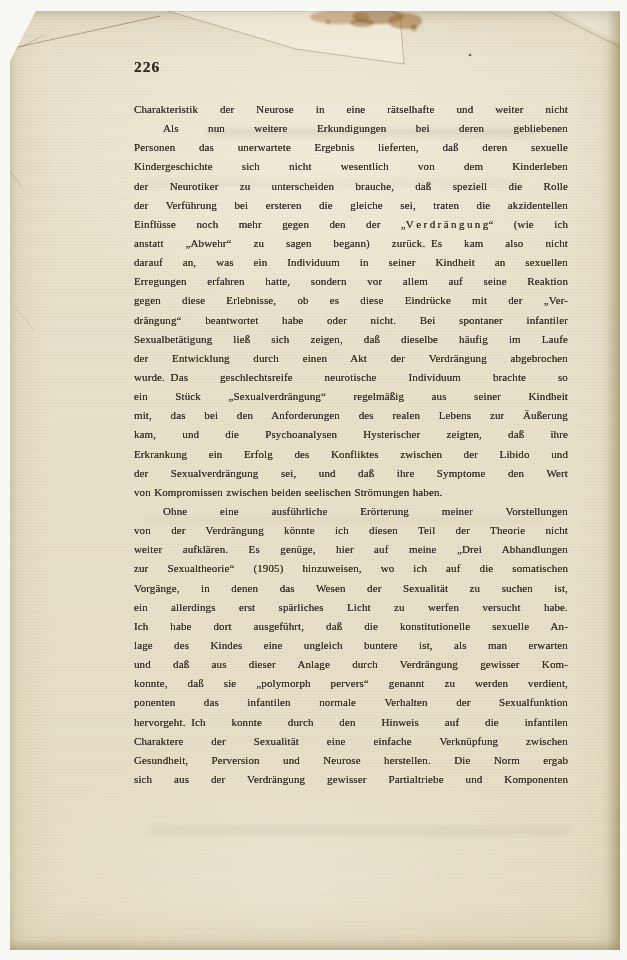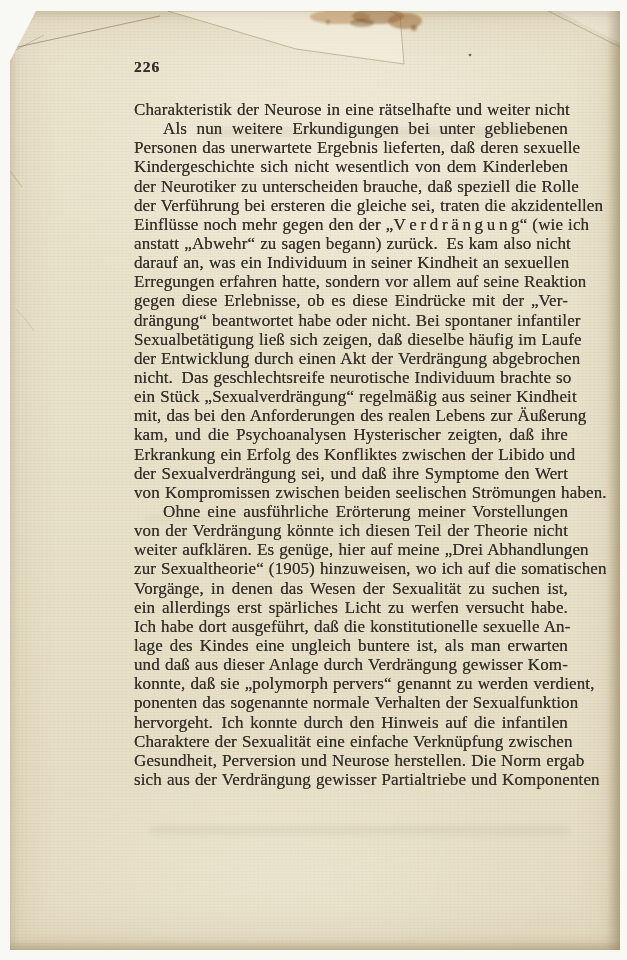--- a/index.html
+++ b/index.html
@@ -40,21 +40,21 @@
     background:linear-gradient(to bottom, rgba(140,118,76,0), rgba(140,118,76,0.18));
   }
   .pagenum{
     position:absolute;left:124px;top:47px;
     font-size:15.5px;font-weight:600;letter-spacing:1px;
     color:var(--ink);
     text-shadow:0 0 0.4px rgba(52,48,42,0.85);
   }
   .textblock{
     position:absolute;left:124px;top:89px;width:434px;
-    font-size:17px;line-height:19.15px;
+    font-size:11px;line-height:19.15px;
     letter-spacing:0.12px;word-spacing:0.04em;
     text-shadow:0 0 0.38px rgba(52,48,42,0.85);
   }
   .line{
     white-space:nowrap;
     text-align:justify;
     text-align-last:justify;
     height:19.15px;
   }
   .line.indent{padding-left:29px;}
@@ -108,53 +108,53 @@
   <div class="smudge s3"></div>
   <div class="smudge s4"></div>
 
   <div class="pagenum">226</div>
 
   <div class="textblock">
       <div>
         <div class="line">Charakteristik der Neurose in eine rätselhafte und weiter nicht</div>
       </div>
       <div>
-        <div class="line indent">Als nun weitere Erkundigungen bei unter gebliebenen</div>
+        <div class="line indent">Als nun weitere Erkundigungen bei deren gebliebenen</div>
         <div class="line">Personen das unerwartete Ergebnis lieferten, daß deren sexuelle</div>
         <div class="line">Kindergeschichte sich nicht wesentlich von dem Kinderleben</div>
         <div class="line">der Neurotiker zu unterscheiden brauche, daß speziell die Rolle</div>
         <div class="line">der Verführung bei ersteren die gleiche sei, traten die akzidentellen</div>
         <div class="line">Einflüsse noch mehr gegen den der „V e r d r ä n g u n g“ (wie ich</div>
         <div class="line">anstatt „Abwehr“ zu sagen begann) zurück. Es kam also nicht</div>
         <div class="line">darauf an, was ein Individuum in seiner Kindheit an sexuellen</div>
         <div class="line">Erregungen erfahren hatte, sondern vor allem auf seine Reaktion</div>
         <div class="line">gegen diese Erlebnisse, ob es diese Eindrücke mit der „Ver-</div>
         <div class="line">drängung“ beantwortet habe oder nicht. Bei spontaner infantiler</div>
         <div class="line">Sexualbetätigung ließ sich zeigen, daß dieselbe häufig im Laufe</div>
         <div class="line">der Entwicklung durch einen Akt der Verdrängung abgebrochen</div>
-        <div class="line">nicht. Das geschlechtsreife neurotische Individuum brachte so</div>
+        <div class="line">wurde. Das geschlechtsreife neurotische Individuum brachte so</div>
         <div class="line">ein Stück „Sexualverdrängung“ regelmäßig aus seiner Kindheit</div>
         <div class="line">mit, das bei den Anforderungen des realen Lebens zur Äußerung</div>
         <div class="line">kam, und die Psychoanalysen Hysterischer zeigten, daß ihre</div>
         <div class="line">Erkrankung ein Erfolg des Konfliktes zwischen der Libido und</div>
         <div class="line">der Sexualverdrängung sei, und daß ihre Symptome den Wert</div>
         <div class="line endline">von Kompromissen zwischen beiden seelischen Strömungen haben.</div>
       </div>
       <div>
         <div class="line indent">Ohne eine ausführliche Erörterung meiner Vorstellungen</div>
         <div class="line">von der Verdrängung könnte ich diesen Teil der Theorie nicht</div>
         <div class="line">weiter aufklären. Es genüge, hier auf meine „Drei Abhandlungen</div>
         <div class="line">zur Sexualtheorie“ (1905) hinzuweisen, wo ich auf die somatischen</div>
         <div class="line">Vorgänge, in denen das Wesen der Sexualität zu suchen ist,</div>
         <div class="line">ein allerdings erst spärliches Licht zu werfen versucht habe.</div>
         <div class="line">Ich habe dort ausgeführt, daß die konstitutionelle sexuelle An-</div>
         <div class="line">lage des Kindes eine ungleich buntere ist, als man erwarten</div>
         <div class="line">und daß aus dieser Anlage durch Verdrängung gewisser Kom-</div>
         <div class="line">konnte, daß sie „polymorph pervers“ genannt zu werden verdient,</div>
-        <div class="line">ponenten das sogenannte normale Verhalten der Sexualfunktion</div>
+        <div class="line">ponenten das infantilen normale Verhalten der Sexualfunktion</div>
         <div class="line">hervorgeht. Ich konnte durch den Hinweis auf die infantilen</div>
         <div class="line">Charaktere der Sexualität eine einfache Verknüpfung zwischen</div>
         <div class="line">Gesundheit, Perversion und Neurose herstellen. Die Norm ergab</div>
         <div class="line">sich aus der Verdrängung gewisser Partialtriebe und Komponenten</div>
       </div>
     </div>
 
   <div class="edge-right"></div>
   <div class="edge-bottom"></div>
 </div>

